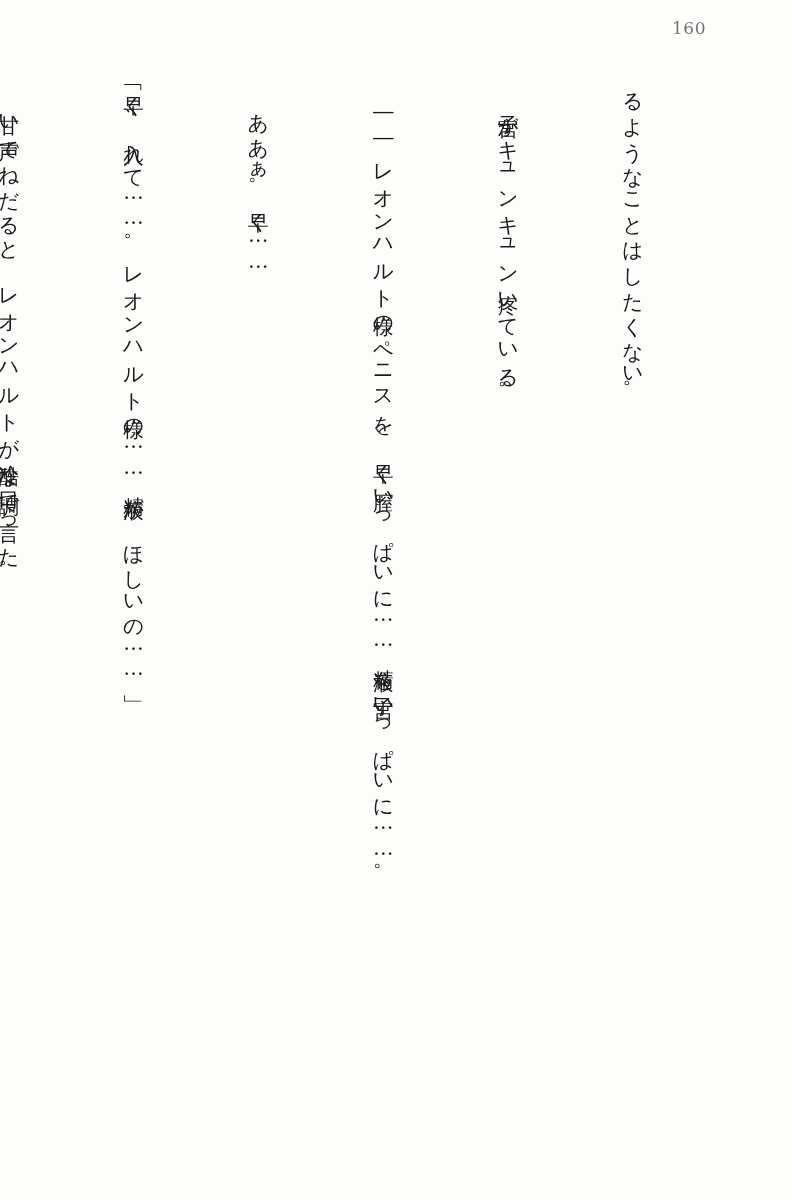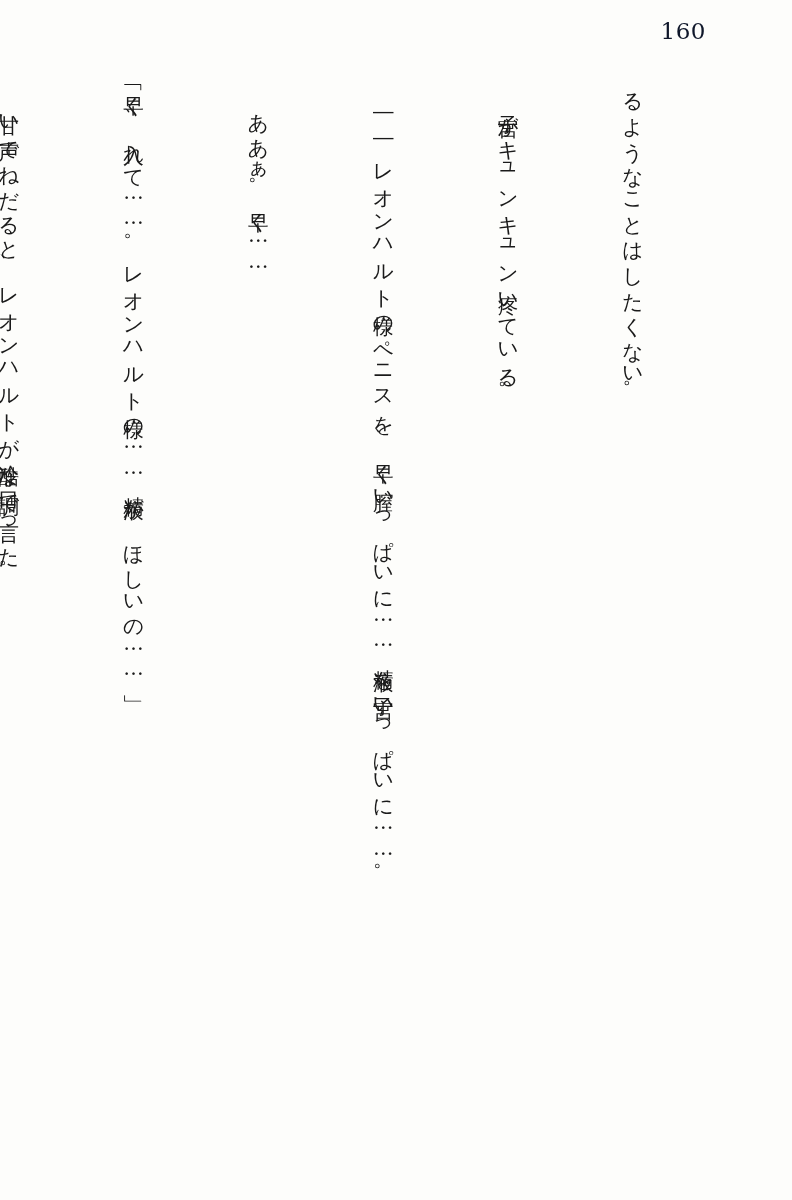--- a/index.html
+++ b/index.html
@@ -13,23 +13,23 @@
     height: 1200px;
     background: #fdfdfb;
     overflow: hidden;
     font-family: "DejaVu Serif", "Liberation Serif", serif;
     color: #1a1a1a;
   }
   .page-number {
     position: absolute;
     top: 18px;
     right: 86px;
-    font-size: 23px;
+    font-size: 17px;
     letter-spacing: 0.5px;
-    color: #0f172a;
+    color: #737373;
     font-family: "DejaVu Serif", "Liberation Serif", serif;
     text-align: right;
   }
   .text-block {
     position: absolute;
     top: 78px;
     right: 56px;
     left: 40px;
     bottom: 60px;
     writing-mode: vertical-rl;

